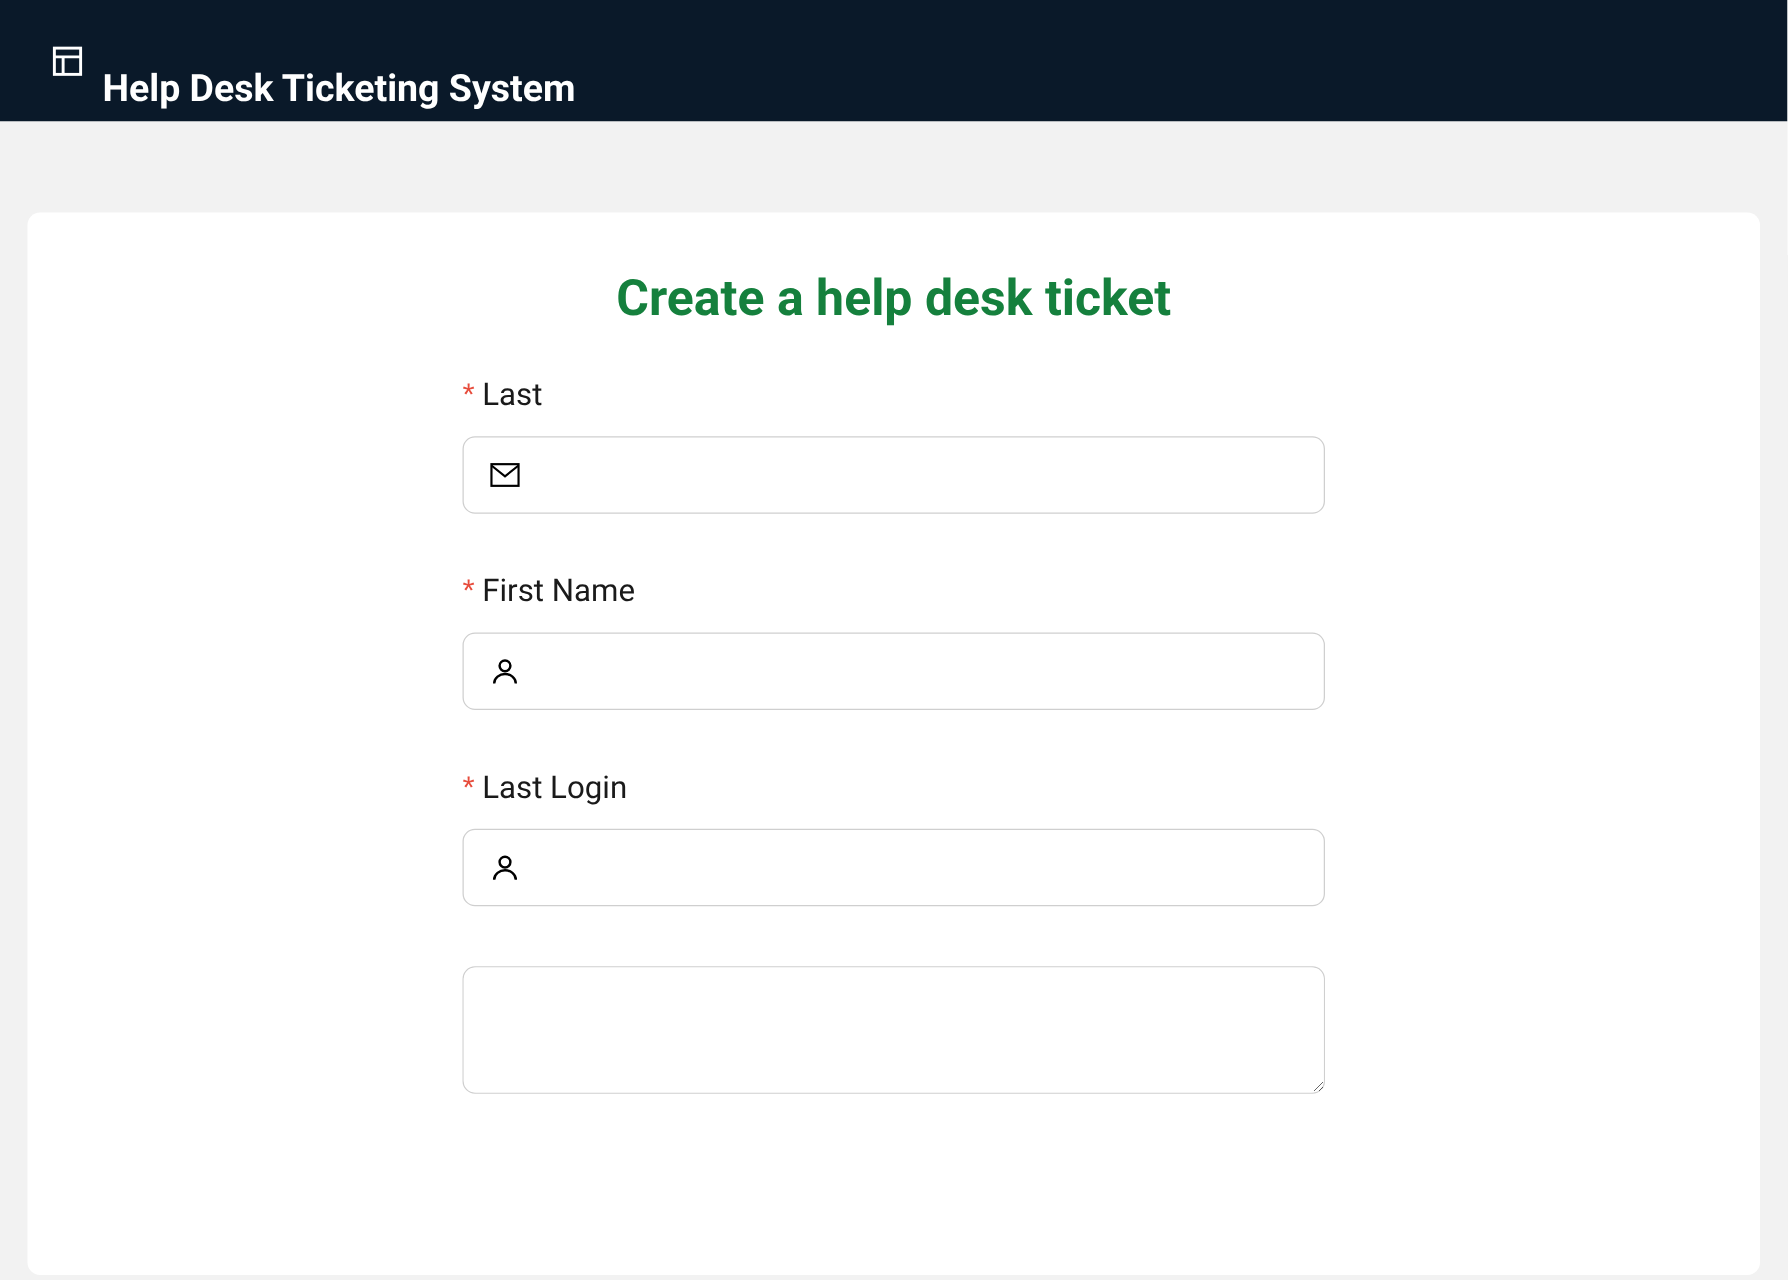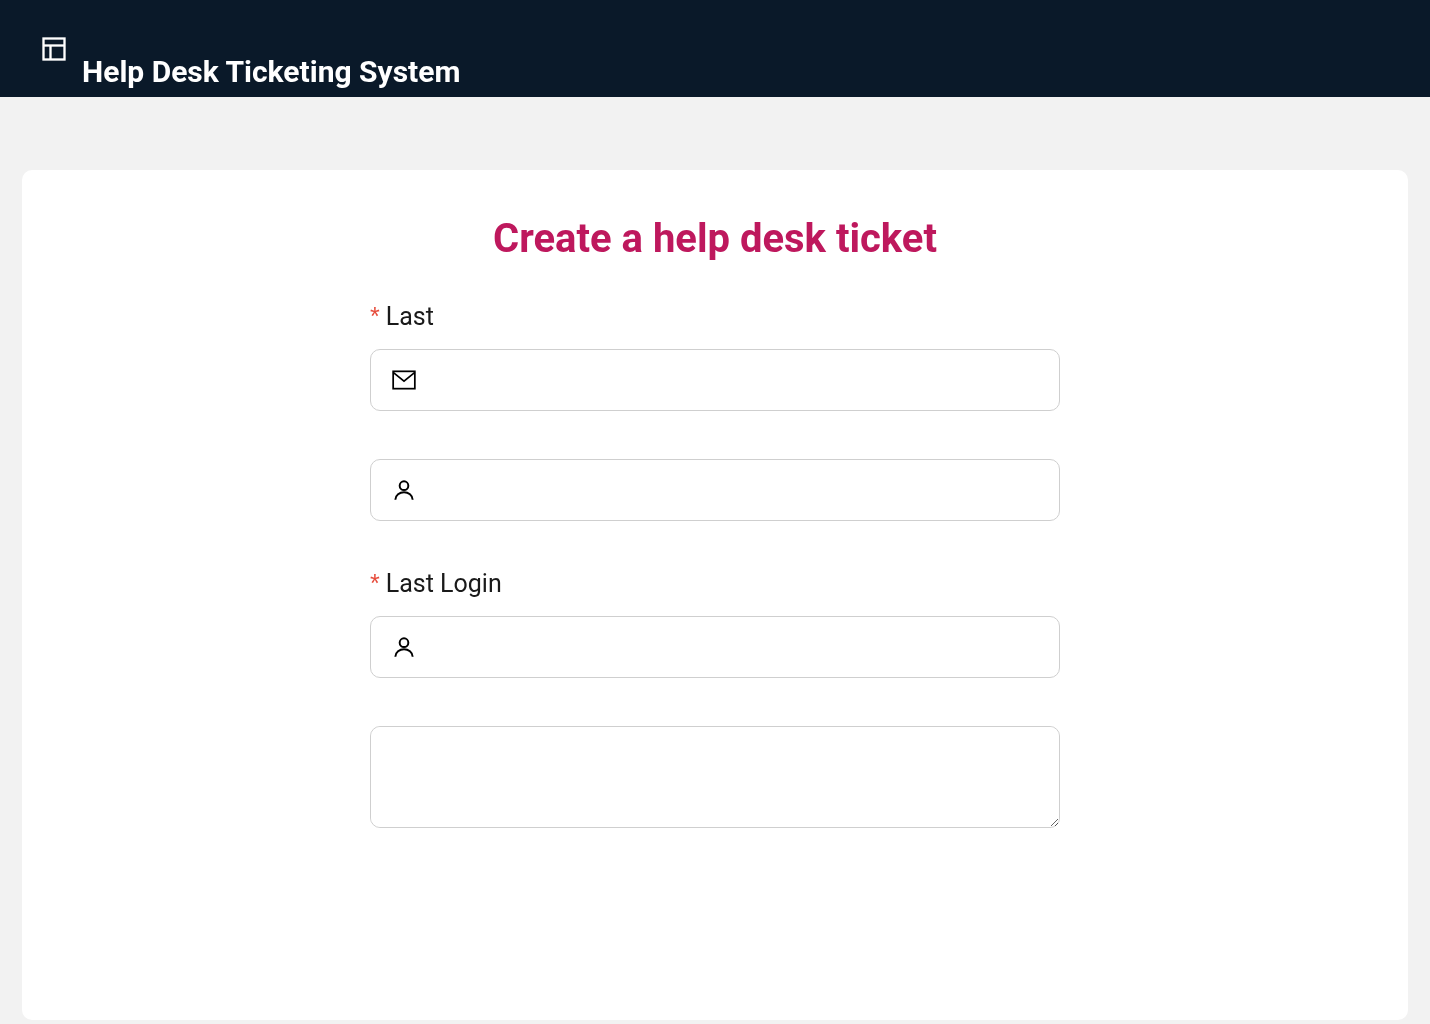--- a/index.html
+++ b/index.html
@@ -55,21 +55,21 @@
       padding: 45px 0 60px 0;
       min-height: 850px;
     }
     .form-container {
       max-width: 690px;
       margin: 0 auto;
     }
     .page-title {
       font-size: 40px;
       font-weight: 700;
-      color: #be185d;
+      color: #15803d;
       text-align: center;
       margin-bottom: 40px;
     }
     .form-group {
       margin-bottom: 48px;
     }
     .form-label {
       display: block;
       font-size: 25px;
       color: #1a1a1a;
@@ -154,20 +154,23 @@
           <svg viewBox="0 0 24 24" fill="none" stroke="currentColor" stroke-width="1.6">
             <rect x="2" y="4" width="20" height="16" rx="0"></rect>
             <polyline points="2,5 12,13 22,5"></polyline>
           </svg>
         </span>
         <input type="text" class="text-input" value="" style="">
       </div>
     </div>
 
     <div class="form-group">
+      <label class="form-label">
+        <span class="required">*</span><span>First Name</span>
+      </label>
       <div class="input-wrapper">
         <span class="input-icon">
           <svg viewBox="0 0 24 24" fill="none" stroke="currentColor" stroke-width="1.8">
             <circle cx="12" cy="8" r="4"></circle>
             <path d="M4 21c0-4 4-7 8-7s8 3 8 7"></path>
           </svg>
         </span>
         <input type="text" class="text-input" value="" style="">
       </div>
     </div>

